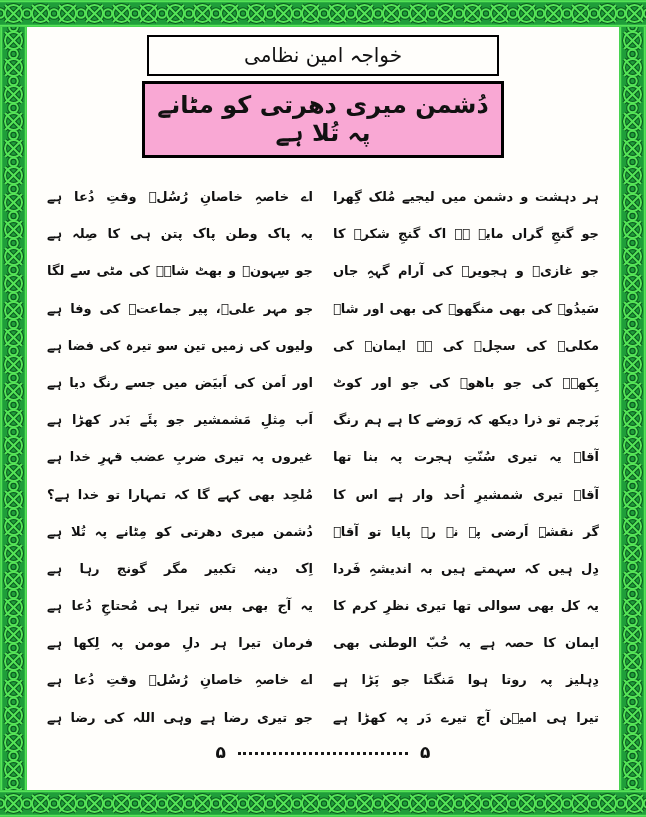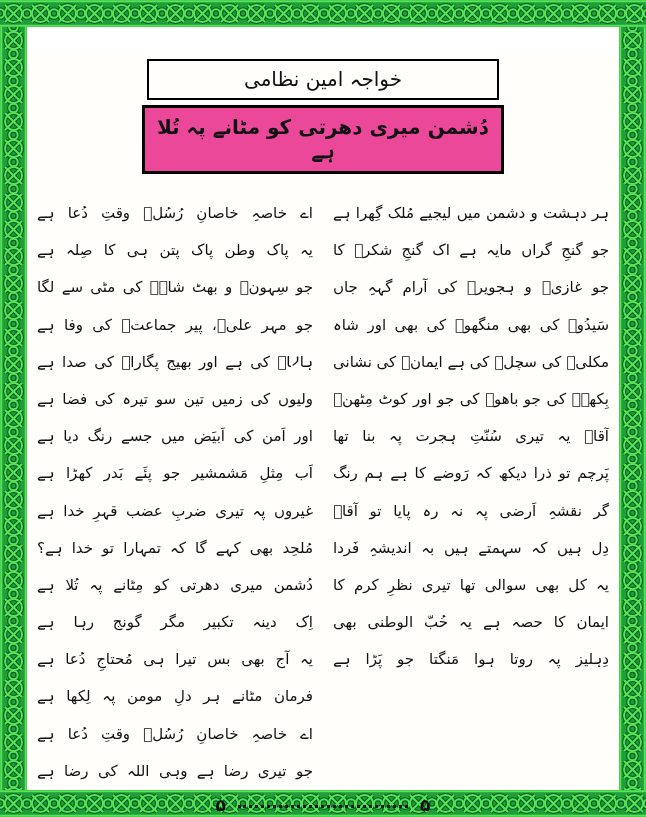--- a/index.html
+++ b/index.html
@@ -9,47 +9,48 @@
     font-family:"DejaVu Sans", sans-serif;
   }
   .bstrip{position:absolute;display:block;}
   .btop{top:0;left:0;}
   .bbottom{bottom:0;left:0;}
   .bleft{top:27px;left:0;}
   .bright{top:27px;right:0;}
 
   .content{
     position:absolute;left:27px;top:27px;right:27px;bottom:27px;
-    background:#fffefb;padding:2px 4px;box-sizing:border-box;margin-top:24px;
+    background:#fffefb;padding:2px 14px;box-sizing:border-box;
   }
 
   .author-box{
     width:344px;margin:6px auto 0;border:2px solid #000;
     text-align:center;font-size:20px;padding:6px 2px 7px;
     background:#fffefb;
   }
   .title-box{
     width:350px;margin:5px auto 0;border:3px solid #000;
-    text-align:center;font-weight:bold;font-size:20px;
-    padding:7px 3px 8px;background:#ec4899;
+    text-align:center;font-weight:bold;font-size:24px;
+    padding:7px 3px 8px;background:#f9a8d4;
   }
 
   .poem{
     display:flex;flex-direction:row;direction:rtl;
     margin-top:24px;padding:0 6px;gap:20px;
   }
   .poem-col{flex:1;min-width:0;}
   .poem-col .line{
     direction:rtl;
     text-align:justify;
     text-align-last:justify;
-    font-size:15px;
+    font-size:13px;
     height:37.2px;
     line-height:30px;
     overflow:hidden;
+    font-weight:bold;
   }
 
   .endmark-row{
     display:flex;align-items:center;justify-content:center;
     gap:12px;margin-top:4px;direction:ltr;
   }
   .end-ornament{font-size:17px;font-weight:bold;line-height:1;}
   .dotline{width:170px;height:0;border-bottom:3px dotted #1a1a1a;margin-top:2px;}
 </style>
 </head>
@@ -113,43 +114,44 @@
   </div>
 
   <div class="poem">
     <div class="poem-col">
         <div class="line">ہر دہشت و دشمن میں لیجیے مُلک گِھرا ہے</div>
         <div class="line">جو گنجِ گراں مایہ ہے اک گنجِ شکرؒ کا</div>
         <div class="line">جو غازیؒ و ہجویرؒ کی آرام گہہِ جاں</div>
         <div class="line">سَیدُوؒ کی بھی منگھوؒ کی بھی اور شاہ بَریؒ کی</div>
         <div class="line">مکلیؒ کی سچلؒ کی ہے ایمانؒ کی نشانی</div>
         <div class="line">بِکھےؒ کی جو باھوؒ کی جو اور کوٹ مِٹھنؒ کی</div>
+        <div class="line">پَرچم تو ذرا دیکھ کہ رَوضے کا ہے ہم رنگ</div>
         <div class="line">آقاؐ یہ تیری سُنّتِ ہجرت پہ بنا تھا</div>
-        <div class="line">پَرچم تو ذرا دیکھ کہ رَوضے کا ہے ہم رنگ</div>
+        <div class="line">آقاؐ تیری شمشیرِ اُحد وار ہے اس کا</div>
         <div class="line">گر نقشہِ اَرضی پہ نہ رہ پایا تو آقاؐ</div>
         <div class="line">دِل ہیں کہ سہمتے ہیں بہ اندیشہِ فَردا</div>
         <div class="line">یہ کل بھی سوالی تھا تیری نظرِ کرم کا</div>
         <div class="line">ایمان کا حصہ ہے یہ حُبّ الوطنی بھی</div>
         <div class="line">دِہلیز پہ روتا ہوا مَنگتا جو پَڑا ہے</div>
+        <div class="line">تیرا ہی امیؔن آج تیرے دَر پہ کھڑا ہے</div>
       </div>
     <div class="poem-col">
         <div class="line">اے خاصہِ خاصانِ رُسُلؐ وقتِ دُعا ہے</div>
         <div class="line">یہ پاک وطن پاک پتن ہی کا صِلہ ہے</div>
         <div class="line">جو سِہونؒ و بھٹ شاہؒ کی مٹی سے لگا ہے</div>
         <div class="line">جو مہر علیؒ، پیر جماعتؒ کی وفا ہے</div>
-        <div class="line">ہالاؒ کی ہے اور بھیج پگاراؒ کی صدا ہے</div>
         <div class="line">ولیوں کی زمیں تین سو تیرہ کی فضا ہے</div>
         <div class="line">اور اَمن کی اَبیَض میں جسے رنگ دیا ہے</div>
         <div class="line">اَب مِثلِ مَشمشیر جو پئَے بَدر کھڑا ہے</div>
         <div class="line">غیروں پہ تیری ضربِ عضب قہرِ خدا ہے</div>
         <div class="line">مُلحِد بھی کہے گا کہ تمہارا تو خدا ہے؟</div>
         <div class="line">دُشمن میری دھرتی کو مِٹانے پہ تُلا ہے</div>
         <div class="line">اِک دینہ تکبیر مگر گونج رہا ہے</div>
         <div class="line">یہ آج بھی بس تیرا ہی مُحتاجِ دُعا ہے</div>
-        <div class="line">فرمان مٹانے ہر دلِ مومن پہ لِکھا ہے</div>
+        <div class="line">فرمان تیرا ہر دلِ مومن پہ لِکھا ہے</div>
         <div class="line">اے خاصہِ خاصانِ رُسُلؐ وقتِ دُعا ہے</div>
         <div class="line">جو تیری رضا ہے وہی اللہ کی رضا ہے</div>
       </div>
   </div>
 
   <div class="endmark-row">
     <span class="end-ornament">۵</span>
     <span class="dotline"></span>
     <span class="end-ornament">۵</span>
   </div>

